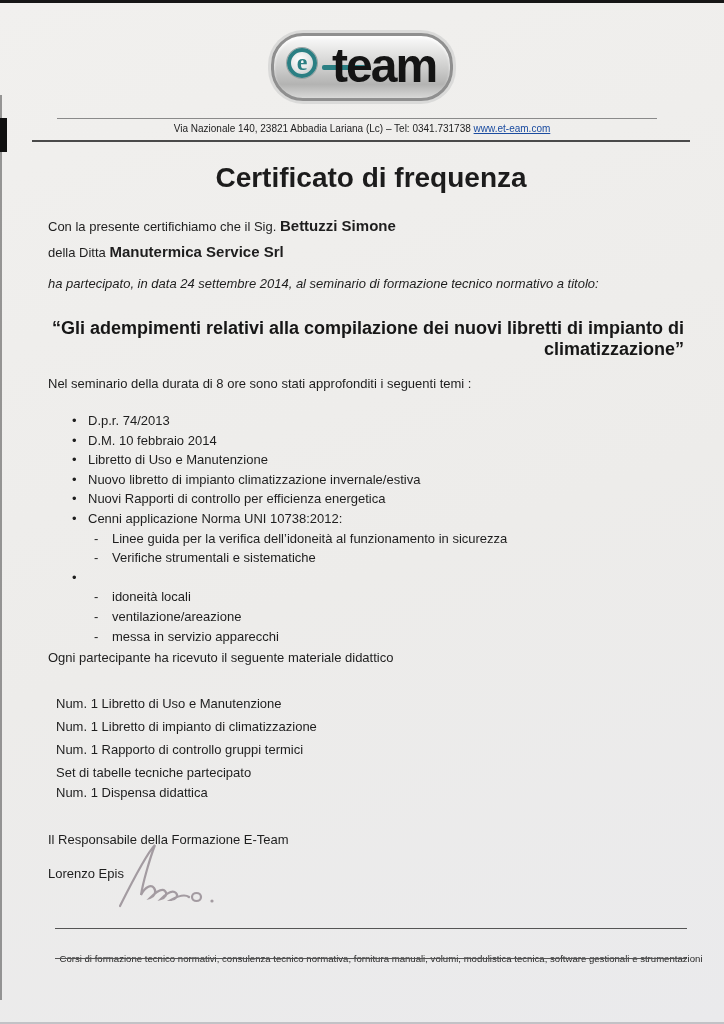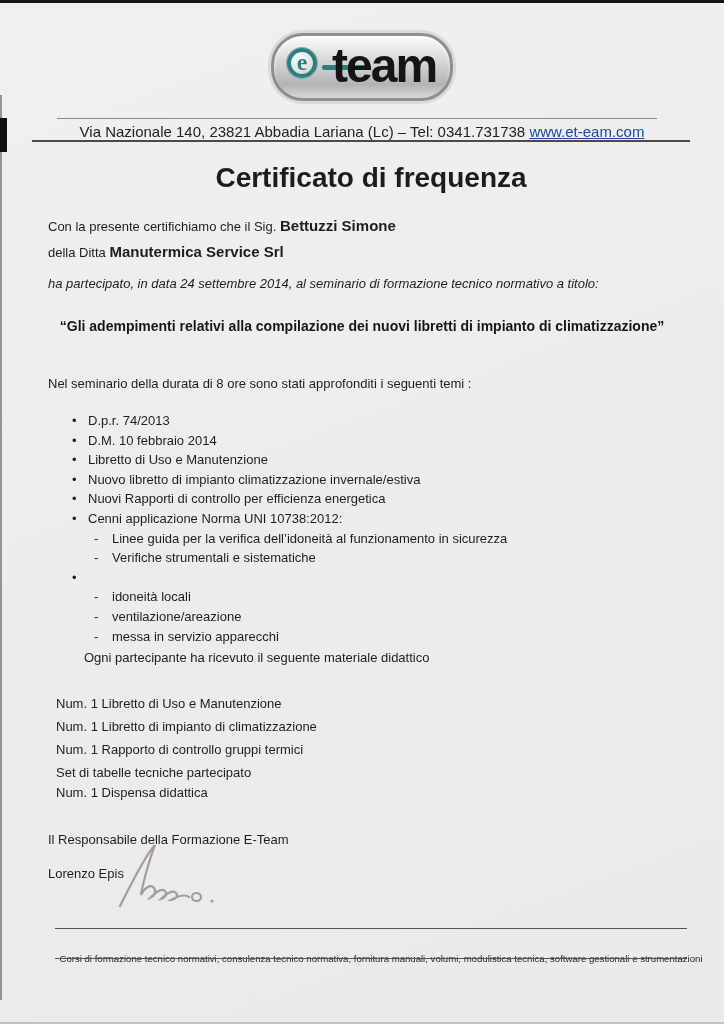--- a/index.html
+++ b/index.html
@@ -47,46 +47,46 @@
   }
   .logo-bar{
     position:absolute;left:48px;top:29px;width:44px;height:5px;
     background:#2b7f83;border-radius:2px;
   }
 
   
   .rule-addr-top{position:absolute;top:118px;left:57px;width:600px;height:0;border-top:1px solid #8a8a8a;}
   .address{
     position:absolute;top:123px;left:0;width:100%;
-    text-align:center;font-size:15px;color:#222;
+    text-align:center;font-size:10px;color:#222;
   }
   .address a{color:#1b4ca0;text-decoration:underline;}
   .rule-addr-bottom{position:absolute;top:140px;left:32px;width:658px;height:0;border-top:2px solid #4a4a4a;}
 
   .title{
     position:absolute;top:153px;left:0;width:100%;margin:9px;
     text-align:center;font-size:28px;font-weight:bold;color:#1c1c1c;
   }
 
   .bodytext{font-size:13px;color:#1e1e1e;margin:0;}
   .intro{position:absolute;left:48px;top:213px;line-height:25px;}
   .intro b{font-size:15px;}
   .participation{position:absolute;left:48px;top:276px;font-style:italic;}
   .seminar{
     position:absolute;left:40px;top:318px;width:644px;
-    text-align:center;font-size:14px;font-weight:bold;color:#161616;margin:0;
+    text-align:right;font-size:18px;font-weight:bold;color:#161616;margin:0;
   }
   .topics-intro{position:absolute;left:48px;top:376px;}
 
   .topics{position:absolute;left:48px;top:411px;width:620px;}
   .t-row{display:flex;line-height:19.6px;font-size:13px;}
   .t-row .marker{width:16px;flex:none;text-align:left;margin-left:24px;}
   .t-row.sub .marker{margin-left:46px;width:18px;}
 
-  .materials-intro{position:absolute;left:48px;top:650px;margin-left:36px;}
+  .materials-intro{position:absolute;left:48px;top:650px;}
   .mat{position:absolute;left:48px;font-size:13px;margin:8px;}
   .mat-0{top:688px;}
   .mat-1{top:711px;}
   .mat-2{top:734px;}
   .mat-3{top:757px;}
   .mat-4{top:777px;}
 
   .sig-role{position:absolute;left:48px;top:832px;}
   .sig-name{position:absolute;left:48px;top:866px;}
   .signature{position:absolute;left:112px;top:840px;}

